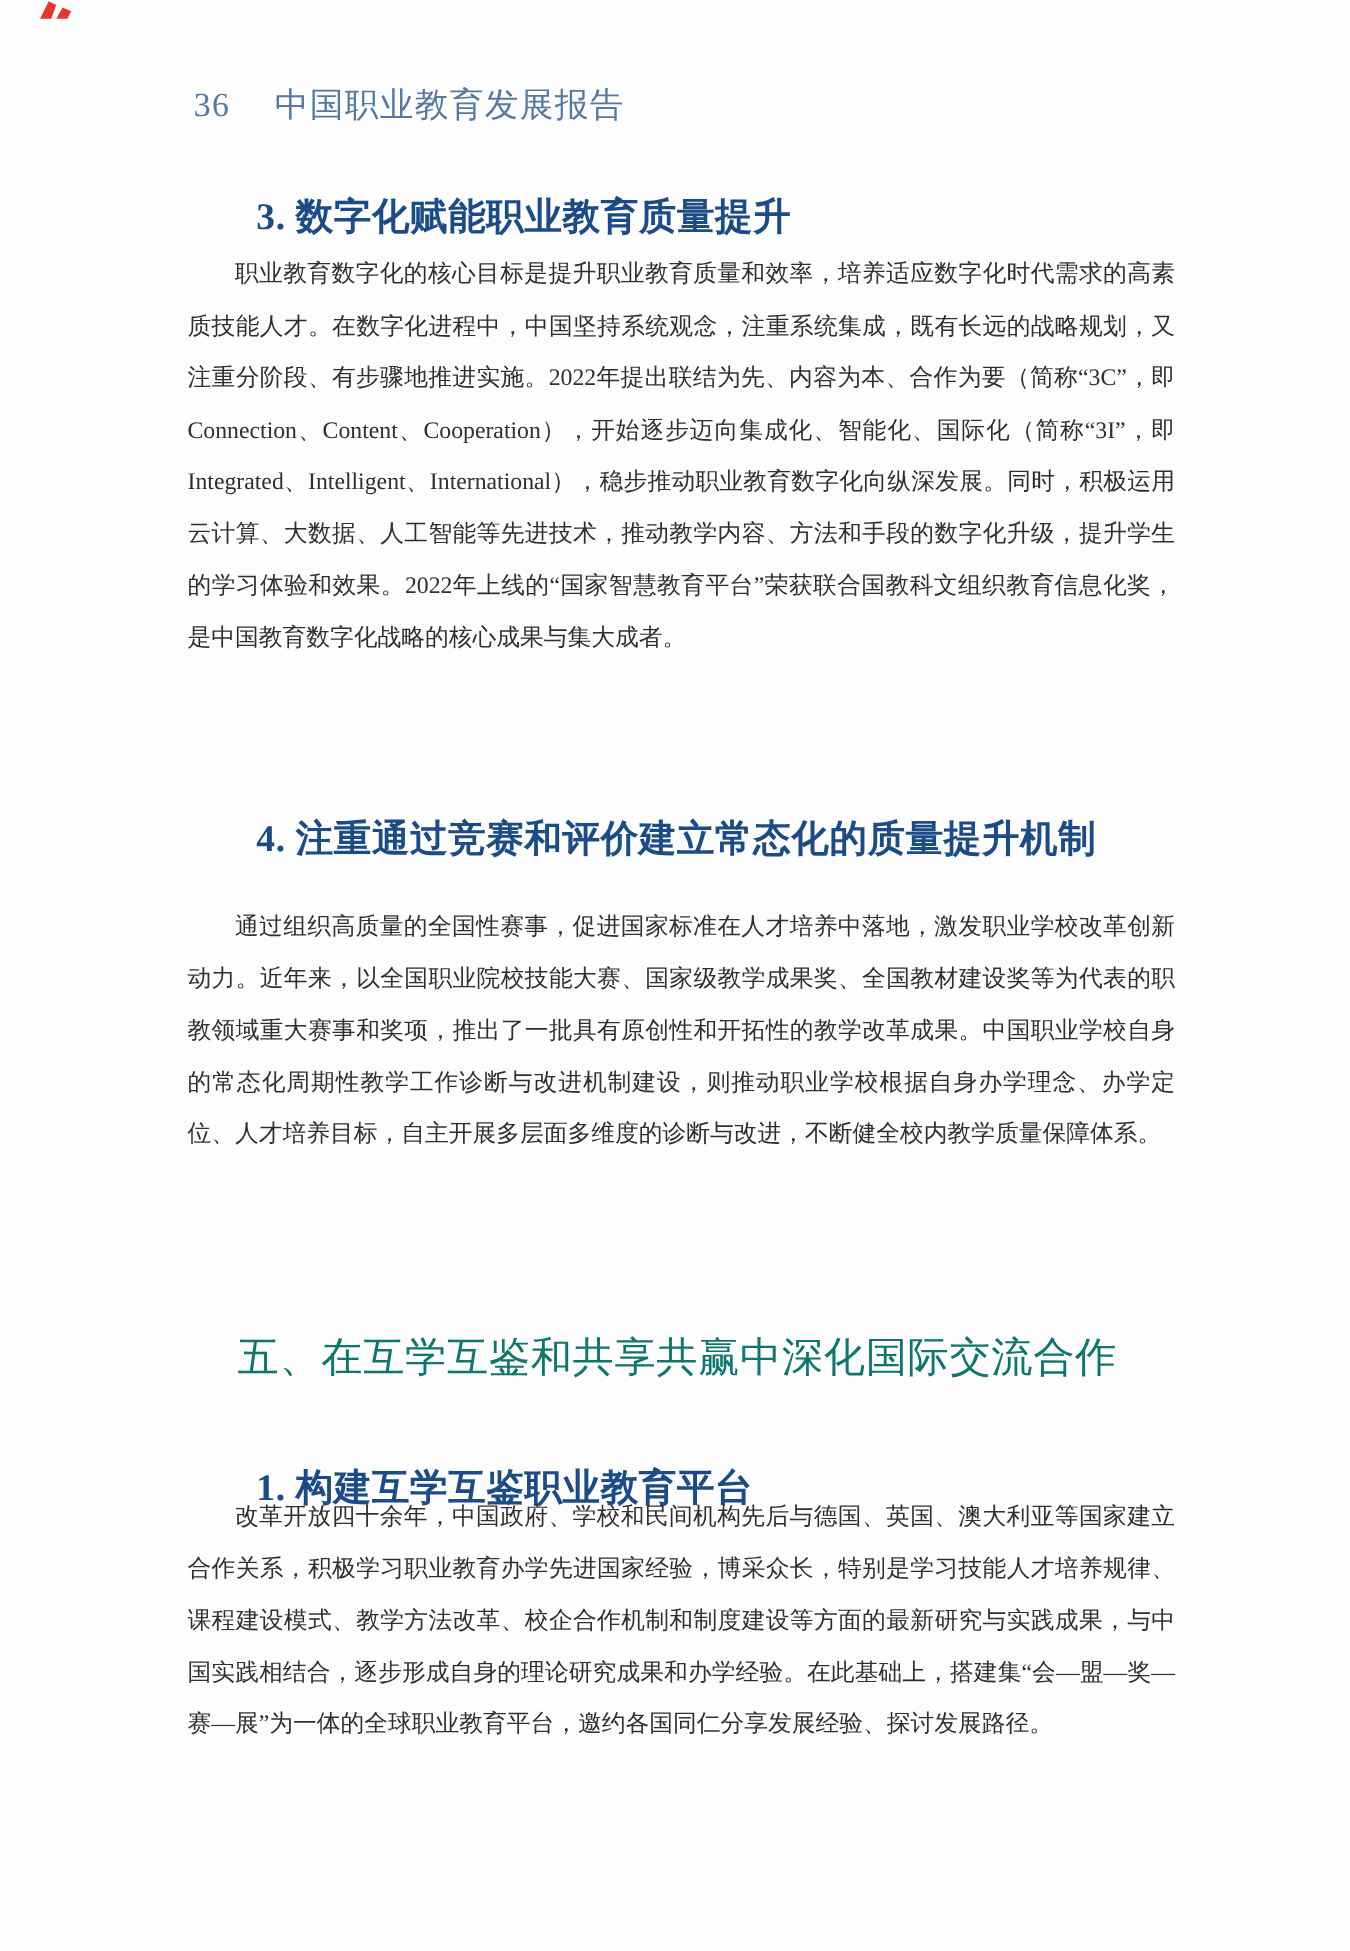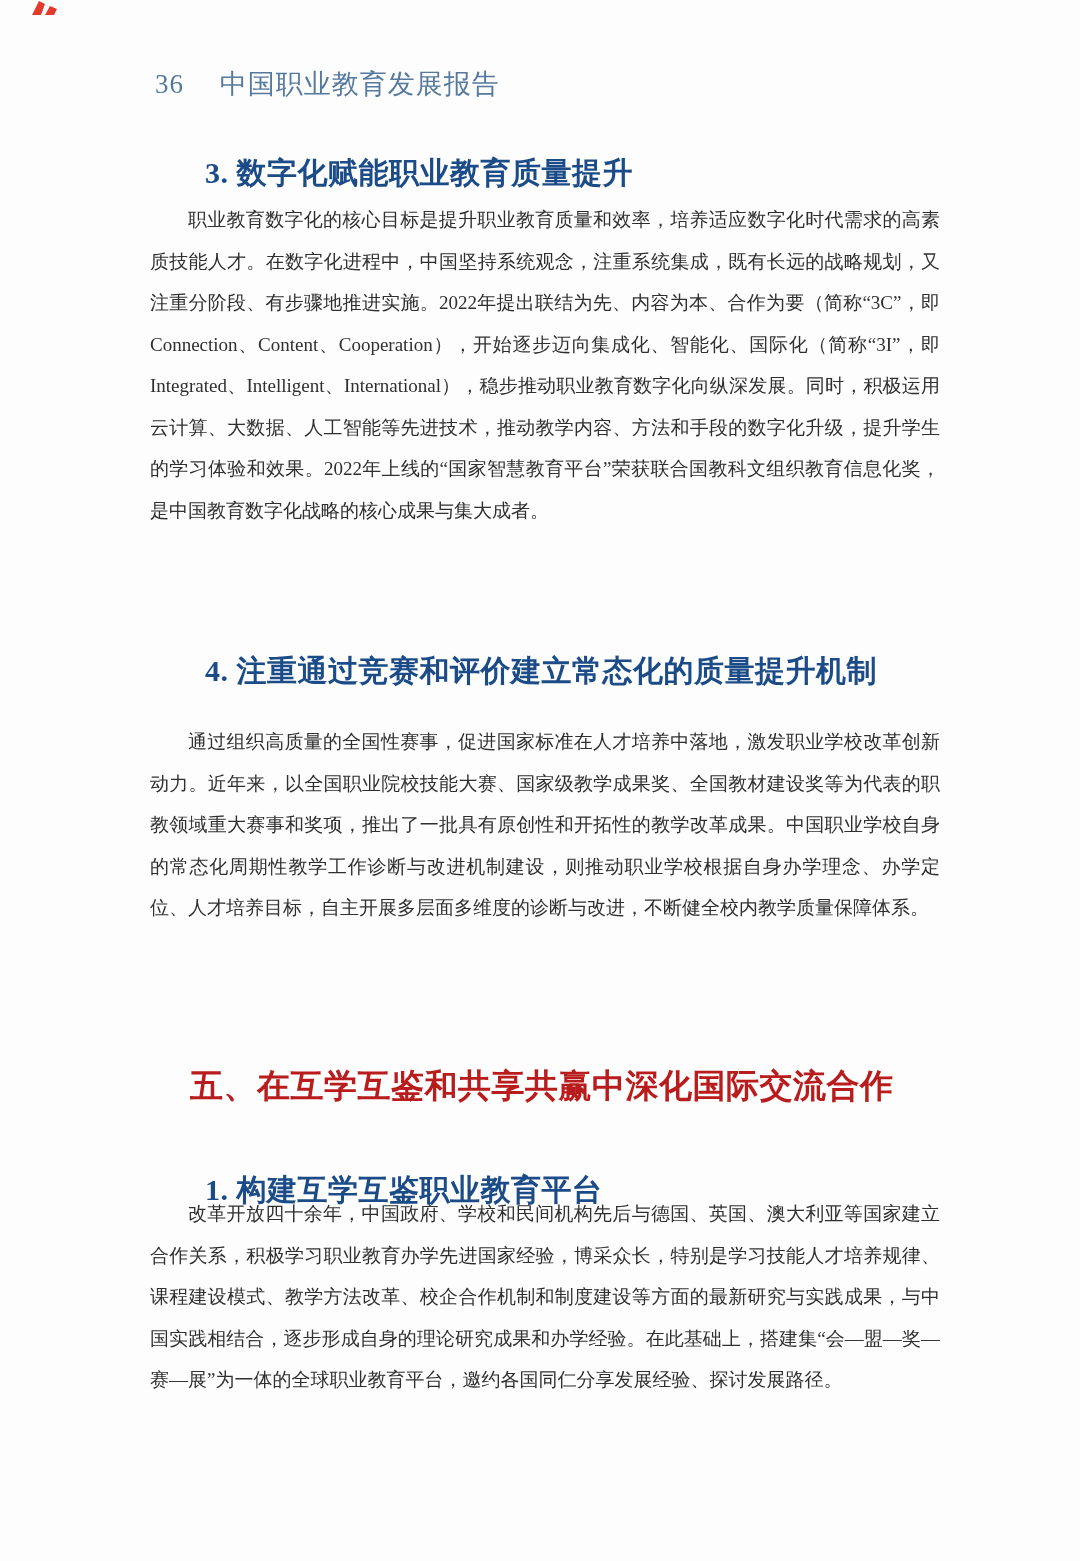--- a/index.html
+++ b/index.html
@@ -41,23 +41,23 @@
     font-size: 30px;
     font-weight: bold;
     letter-spacing: 0.5px;
     white-space: nowrap;
     text-align: center;
   }
   .chapter-heading {
     position: absolute;
     left: 190px;
     margin: 0;
-    color: #b91c1c;
+    color: #0f766e;
     font-size: 33px;
-    font-weight: bold;
+    font-weight: normal;
     letter-spacing: 0.5px;
     white-space: nowrap;
     text-align: center;
   }
   .body-para {
     position: absolute;
     left: 150px;
     width: 790px;
     margin: 0;
     color: #2f2f2f;

